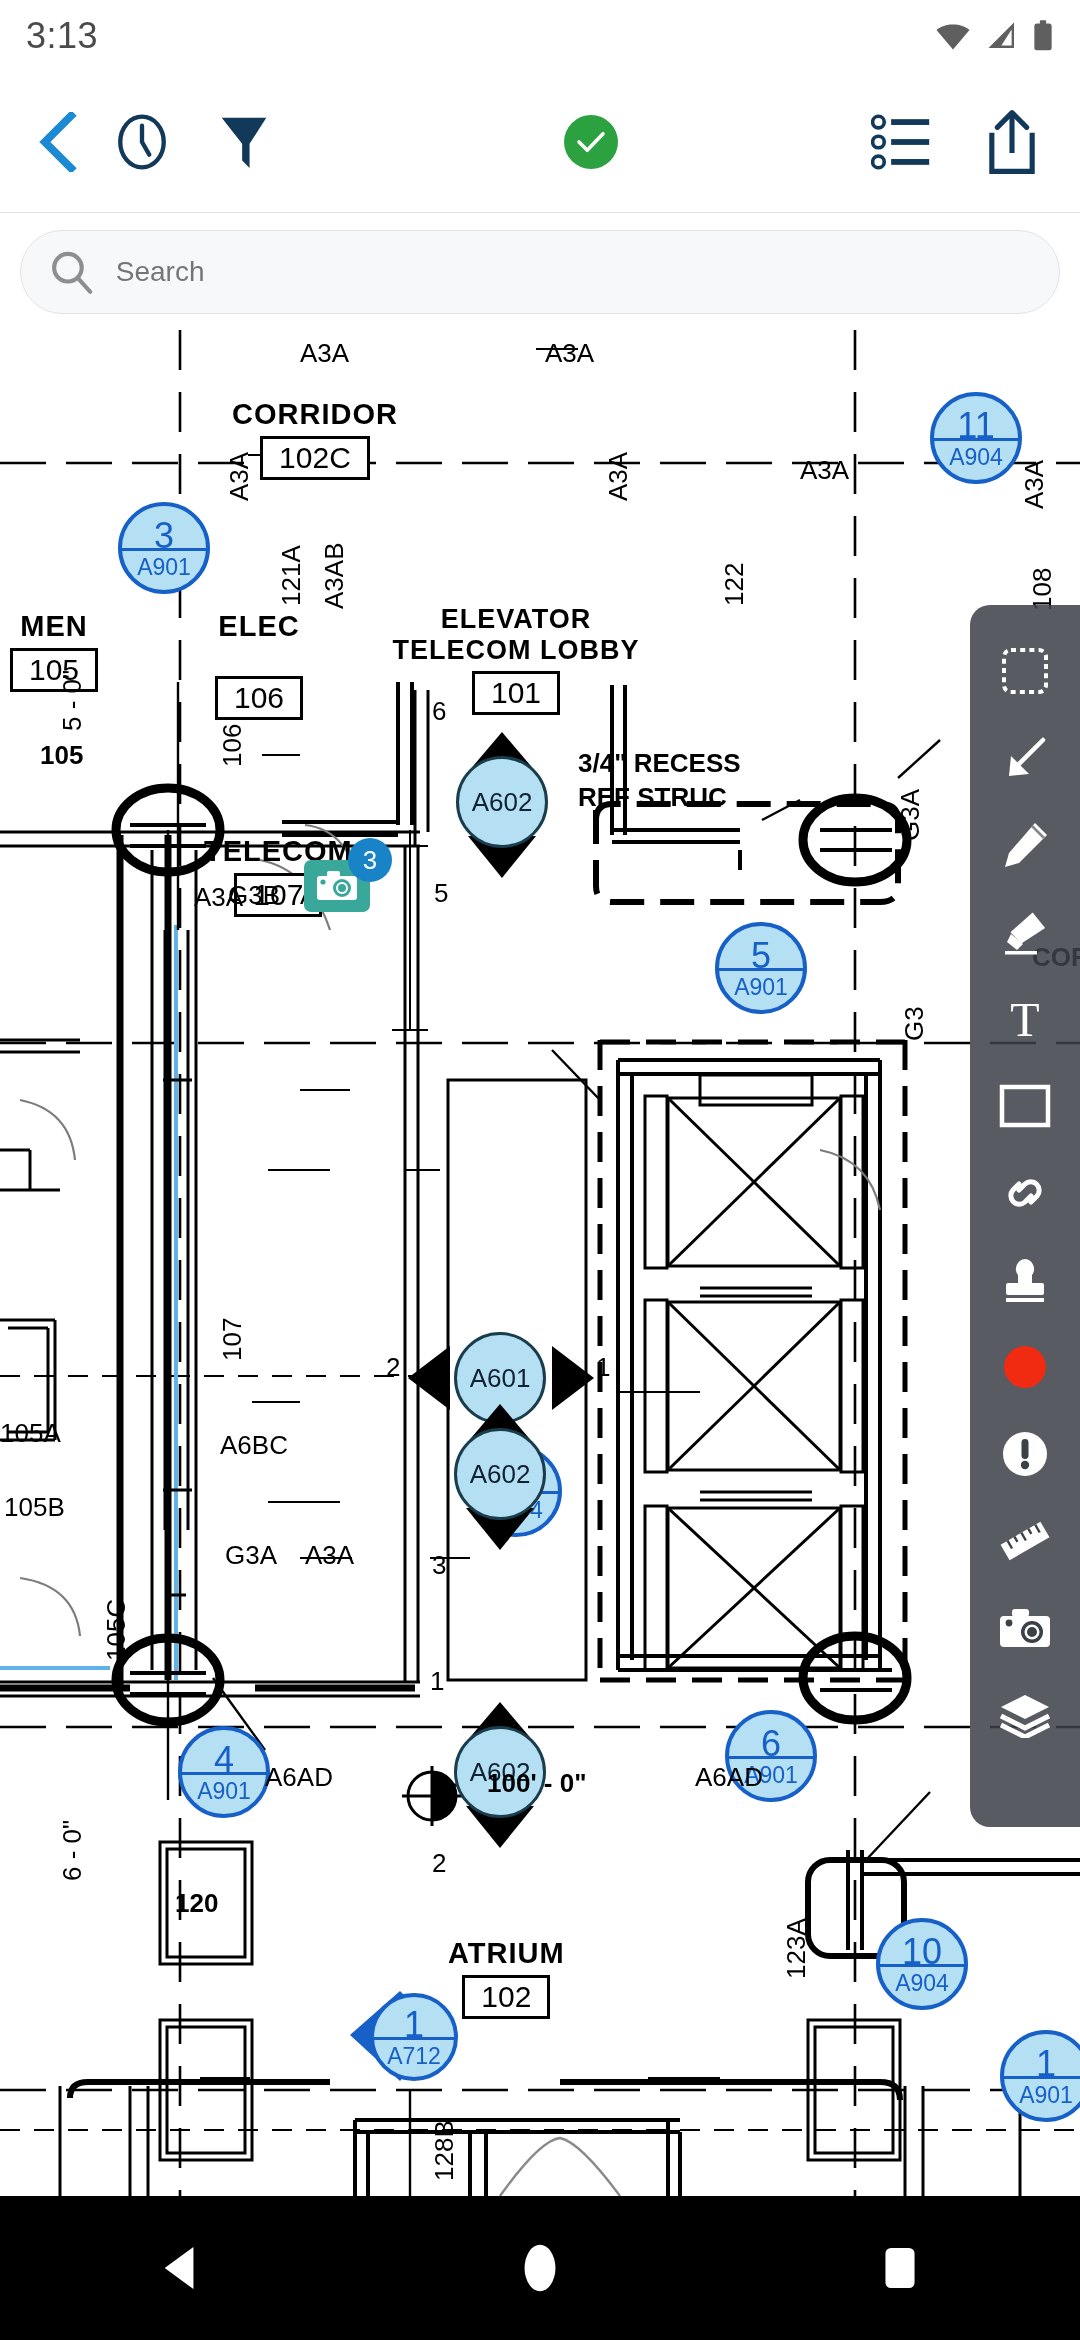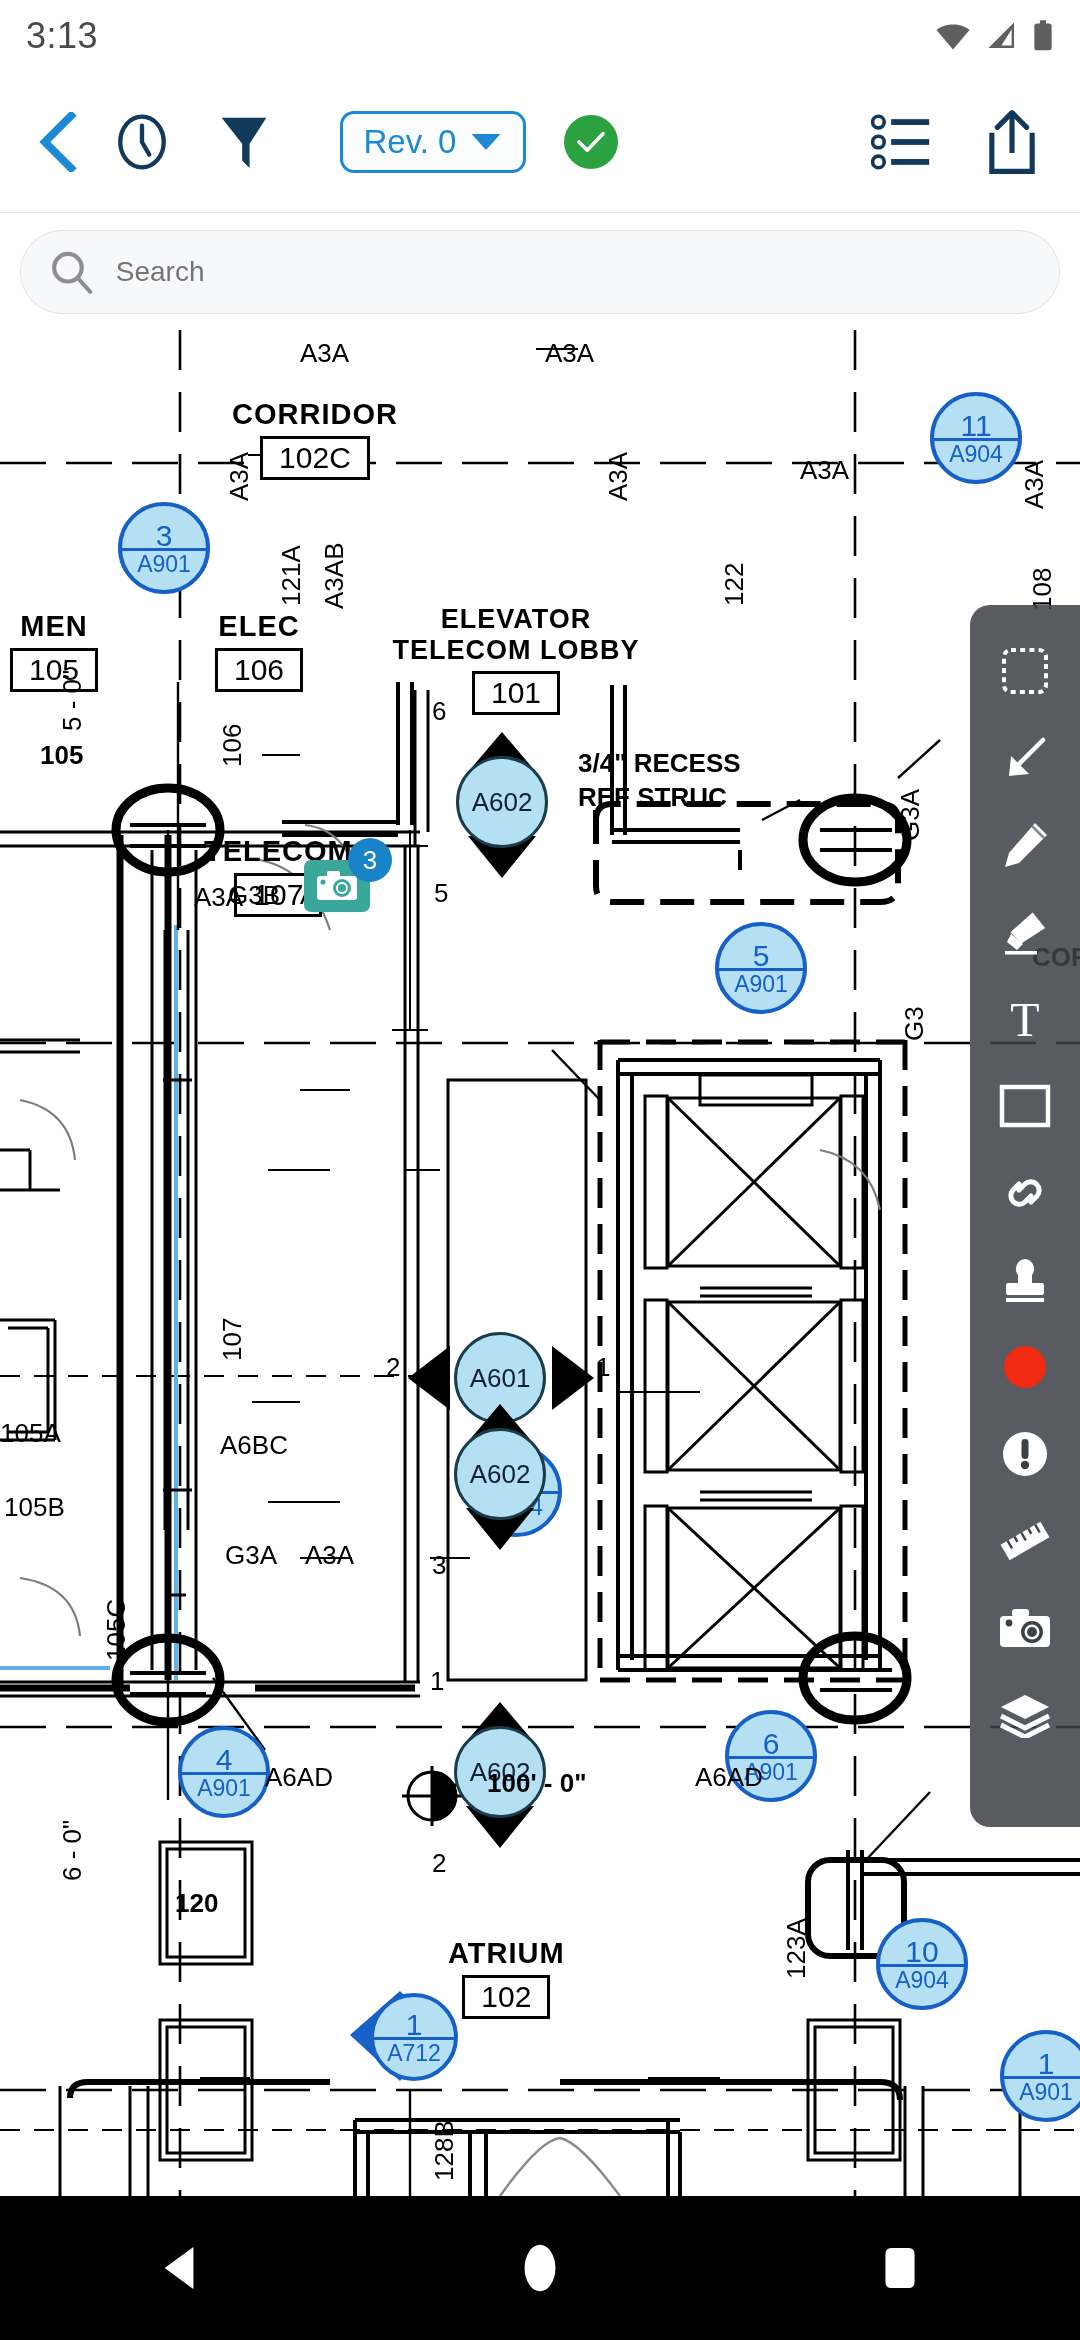--- a/index.html
+++ b/index.html
@@ -46,21 +46,21 @@
   
   #drawing-viewport{ position:absolute; left:0; top:330px; width:1080px;
     height:1866px; background:#fff; overflow:hidden; }
   #drawing-canvas{ position:absolute; left:0; top:0; width:1080px; height:1866px; }
 
   
   .callout{ position:absolute; border-radius:50%; background:#b5dff2;
     border:4px solid #1660c8; display:flex; flex-direction:column;
     align-items:center; justify-content:center; color:#1660c8;
     font-family:"Liberation Sans",sans-serif; }
-  .callout .num{ font-size:30px; line-height:1; margin-bottom:2px; }
+  .callout .num{ font-size:36px; line-height:1; margin-bottom:2px; }
   .callout .sheet{ font-size:23px; line-height:1; }
   .callout .bar{ position:absolute; left:0; top:50%; width:100%; height:3px;
     background:#1660c8; }
 
   
   .section-marker{ position:absolute; }
   .section-marker .circ{ position:absolute; border-radius:50%; background:#b5dff2;
     border:3px solid #1a3d4d; display:flex; align-items:center; justify-content:center;
     color:#123; font-size:26px; font-family:"Liberation Sans",sans-serif; }
   .sec-num{ position:absolute; font-size:26px; color:#000;
@@ -137,26 +137,20 @@
       <path d="M16 7 L16 16 L20 23" stroke="#12395a" stroke-width="2.4" fill="none" stroke-linecap="round"></path>
     </svg>
   </div>
 
   <div class="tb-btn" id="filter-button">
     <svg width="52" height="60" viewBox="0 0 28 32">
       <path d="M2 3 L26 3 L17 17 L17 30 L13 26 L13 17 Z" fill="#12395a"></path>
     </svg>
   </div>
 
-  <div id="revision-selector">
-    <span id="revision-label">Rev. 0</span>
-    <svg width="32" height="20" viewBox="0 0 20 12">
-      <path d="M1 1 L19 1 L10 11 Z" fill="#1b8ad3"></path>
-    </svg>
-  </div>
 
   <div id="status-ok-badge">
     <svg width="30" height="24" viewBox="0 0 20 16">
       <path d="M2 8 L7.5 13.5 L18 2.5" stroke="#fff" stroke-width="2.4" fill="none" stroke-linecap="round" stroke-linejoin="round"></path>
     </svg>
   </div>
 
   <div class="tb-btn" id="list-button">
     <svg width="62" height="58" viewBox="0 0 34 32">
       <circle cx="4" cy="5" r="3.2" stroke="#12395a" stroke-width="2" fill="none"></circle>
@@ -441,21 +435,21 @@
   <div class="room-tag" style="left:232px; top:68px;">
     <div class="room-name">CORRIDOR</div>
     <div class="room-num">102C</div>
   </div>
 
   <div class="room-tag" style="left:10px; top:280px;">
     <div class="room-name">MEN</div>
     <div class="room-num">105</div>
   </div>
 
-  <div class="room-tag" style="left:215px; top:280px;">
+  <div class="room-tag" style="left:215px; top:280px;gap:28px;">
     <div class="room-name">ELEC</div>
     <div class="room-num">106</div>
   </div>
 
   <div class="room-tag" style="left:440px; top:248px; width:152px;margin-top:26px;">
     <div class="room-name" style="font-size:27px;">ELEVATOR</div>
     <div class="room-name" style="font-size:27px;">TELECOM LOBBY</div>
     <div class="room-num">101</div>
   </div>
 

